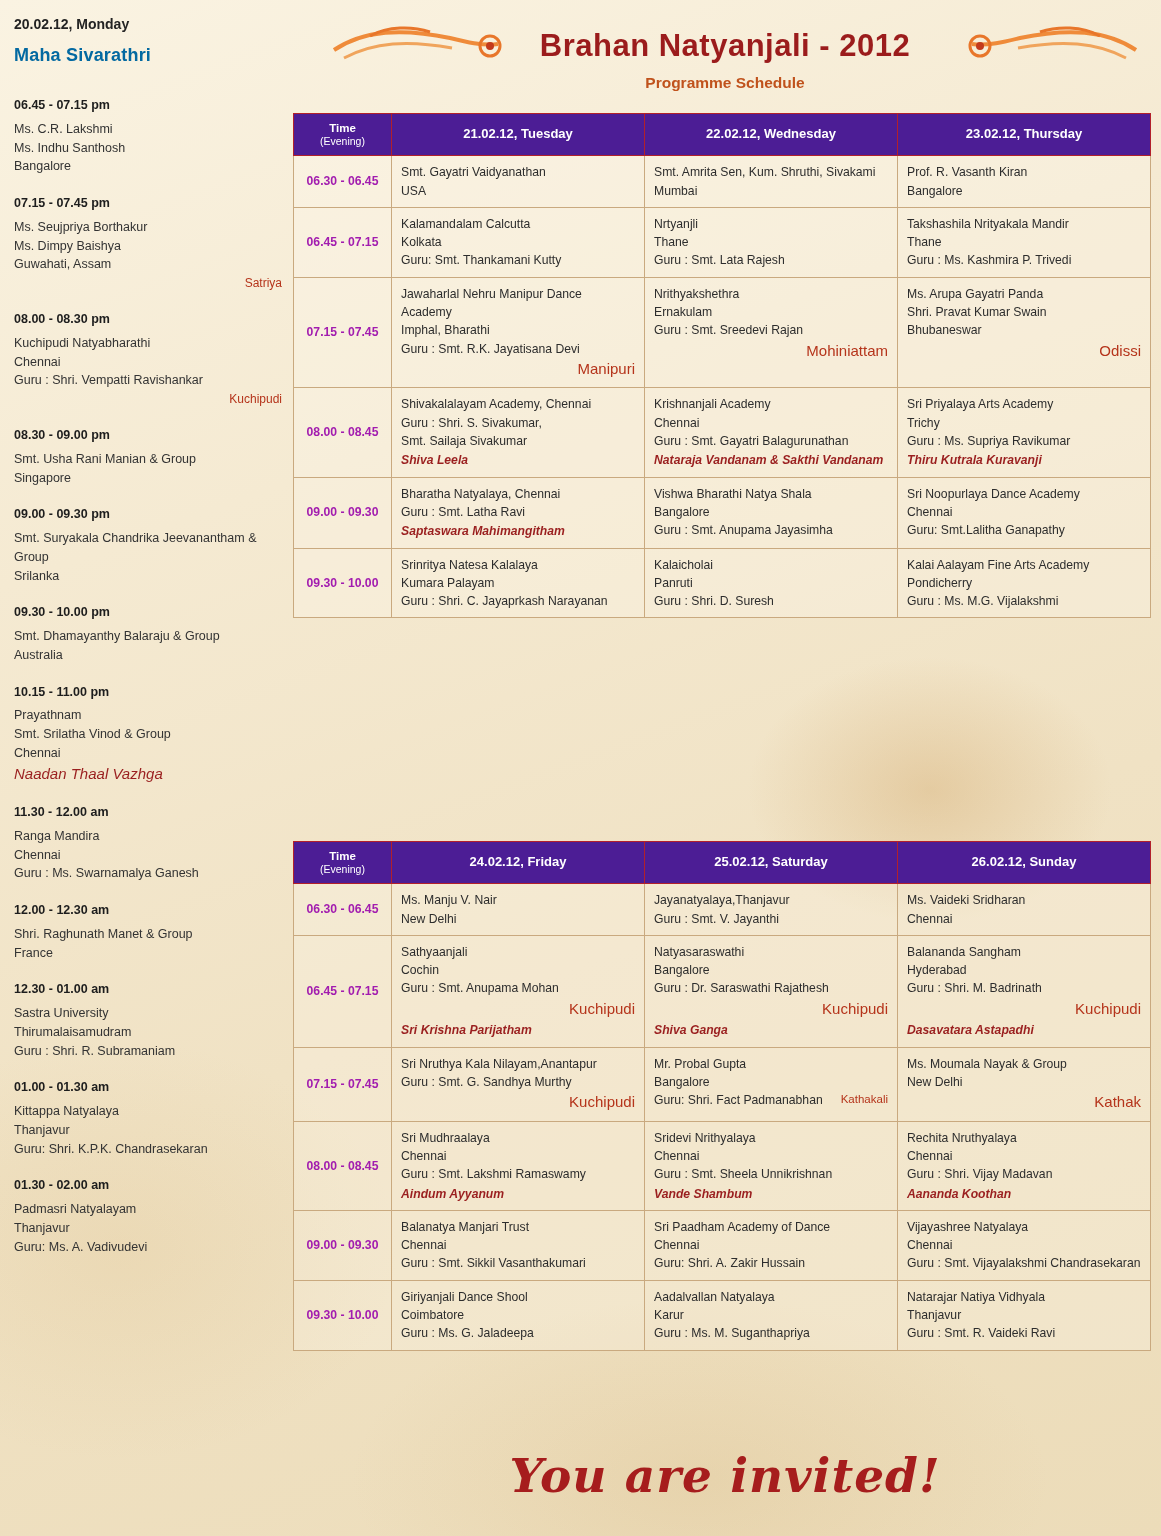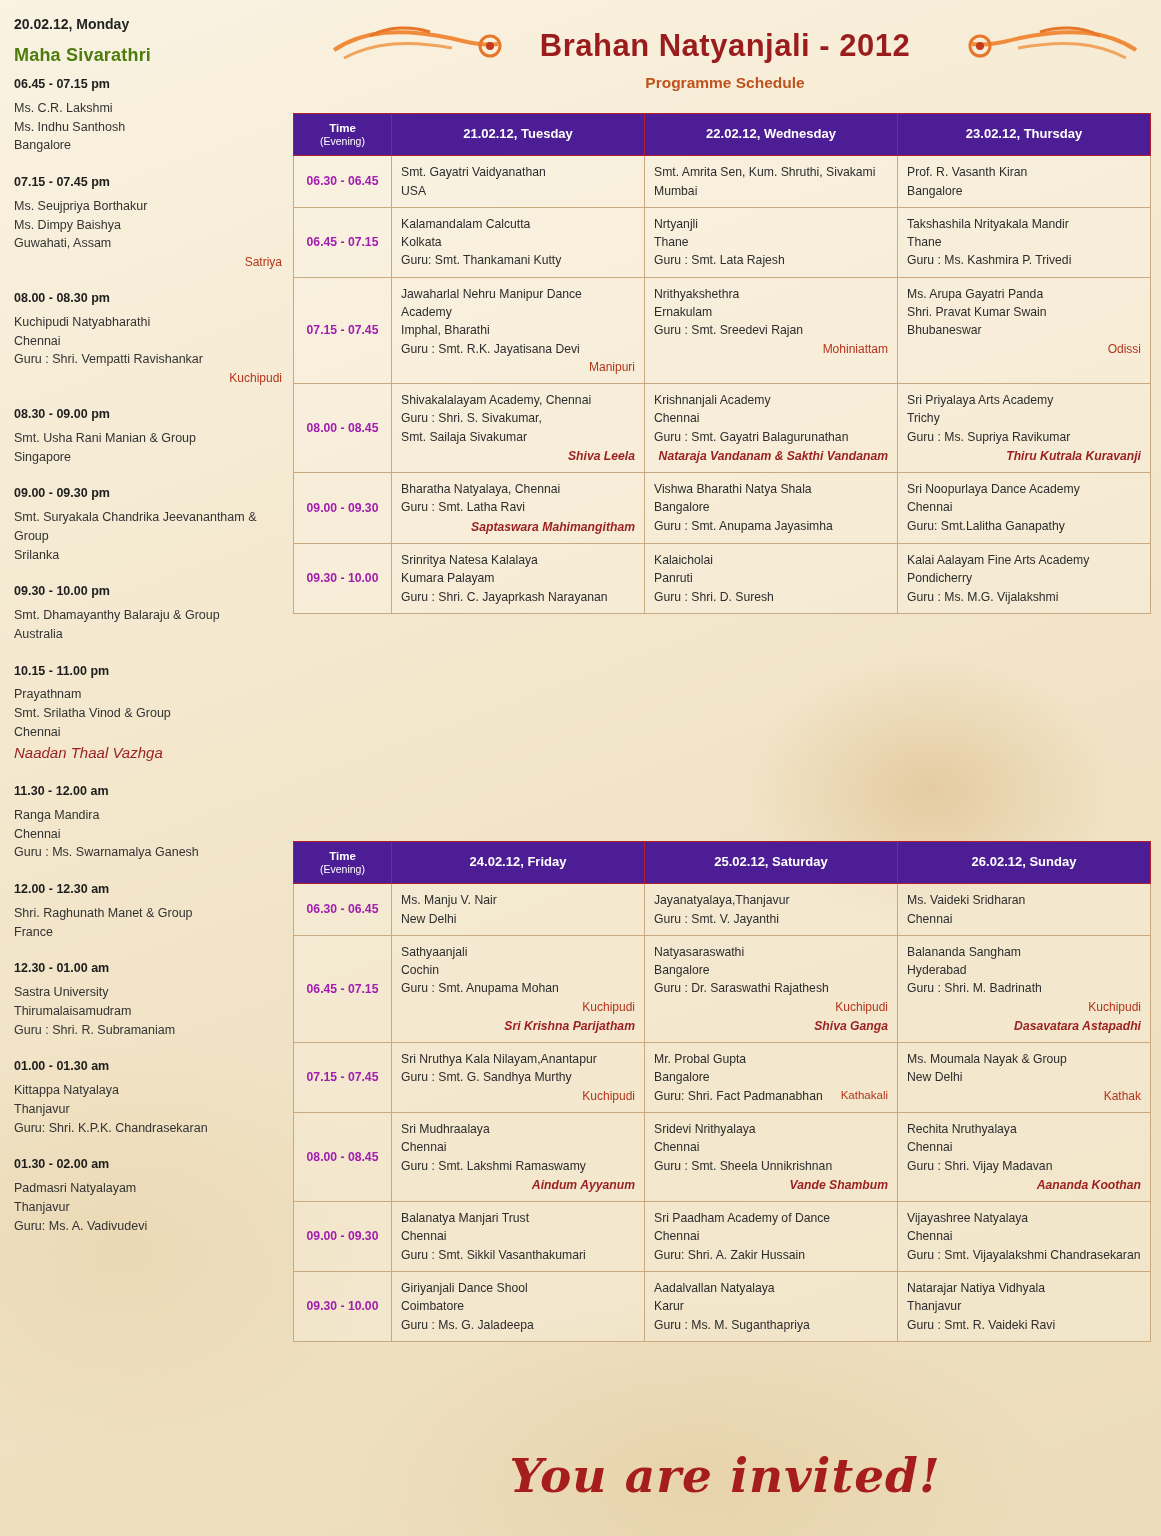--- a/index.html
+++ b/index.html
@@ -18,21 +18,21 @@
     color:#2b2b2b;
   }
   .page { position:relative; width:1161px; height:1536px; }
 
   
   .left-col {
     position:absolute; left:14px; top:14px; width:268px;
     font-size:12.5px; line-height:1.5;
   }
   .left-date { font-weight:bold; font-size:14px; color:#232323; margin-bottom:7px; }
-  .left-title { font-weight:bold; font-size:18px; color:#4d7c0f; margin-bottom:6px; letter-spacing:.2px; }
+  .left-title { font-weight:bold; font-size:18px; color:#0369a1; margin-bottom:27px; letter-spacing:.2px; }
   .slot { margin-bottom:18px; position:relative; }
   .slot .time { font-weight:bold; font-size:12.5px; color:#1d1d1d; margin-bottom:5px; }
   .slot .ln { font-size:12.5px; color:#333; }
   .slot .style-tag {
     color:#b5341b; font-size:12px; text-align:right; display:block; font-weight:normal;
   }
   .slot .highlight { color:#9a1f1f; font-weight:normal; font-style:italic; font-size:15px; }
 
   
   .header { position:absolute; left:300px; top:10px; width:850px; height:92px; }
@@ -62,22 +62,22 @@
   table.sched thead th.time-h { font-size:11.5px; font-weight:bold; }
   table.sched thead th.time-h small { display:block; font-size:10.5px; font-weight:normal; }
   table.sched tbody td {
     border:1px solid #c9a97f; padding:7px 9px; vertical-align:top;
     font-size:12.2px; line-height:1.5; color:#2d2d2d; background:rgba(255,252,243,0.25);
   }
   table.sched tbody td.tcell {
     text-align:center; vertical-align:middle; font-weight:bold; font-size:12.2px; color:#a21caf;
   }
   .cell-line { display:block; }
-  .cell-style { display:block; text-align:right; color:#b5341b; font-size:12px; }
-  .cell-item { display:block; color:#9a1f1f; font-weight:bold; font-style:italic; font-size:12.2px; margin-top:1px;text-align:right; }
+  .cell-style { display:block; text-align:right; color:#b5341b; font-size:15px; }
+  .cell-item { display:block; color:#9a1f1f; font-weight:bold; font-style:italic; font-size:12.2px; margin-top:1px; }
   .inline-style { color:#b5341b; font-size:11.5px; float:right; font-weight:normal; font-style:normal;}
   .clearfix::after { content:""; display:block; clear:both; }
 
   
   .invite {
     position:absolute; left:300px; top:1448px; width:850px; text-align:center;
     font-family:"DejaVu Serif", serif; font-style:italic; font-weight:bold;
     font-size:47px; color:#a61d1d; letter-spacing:1px;
   }
 </style>

